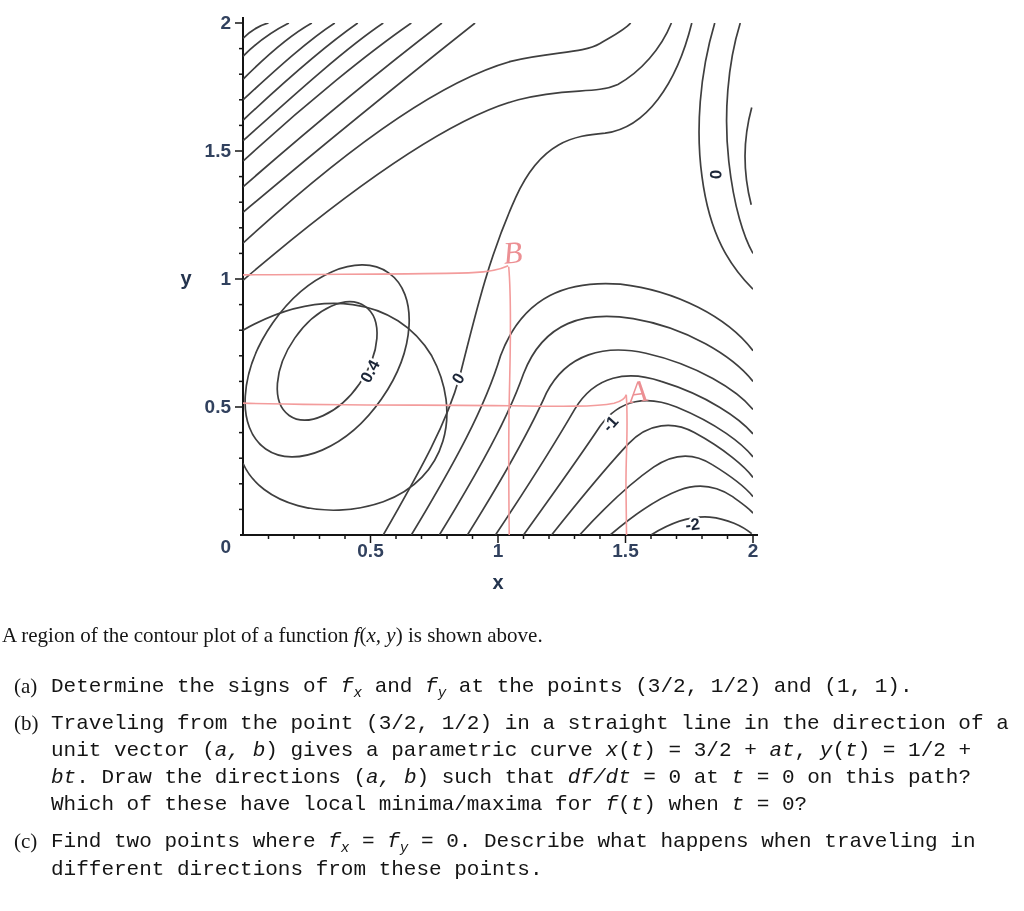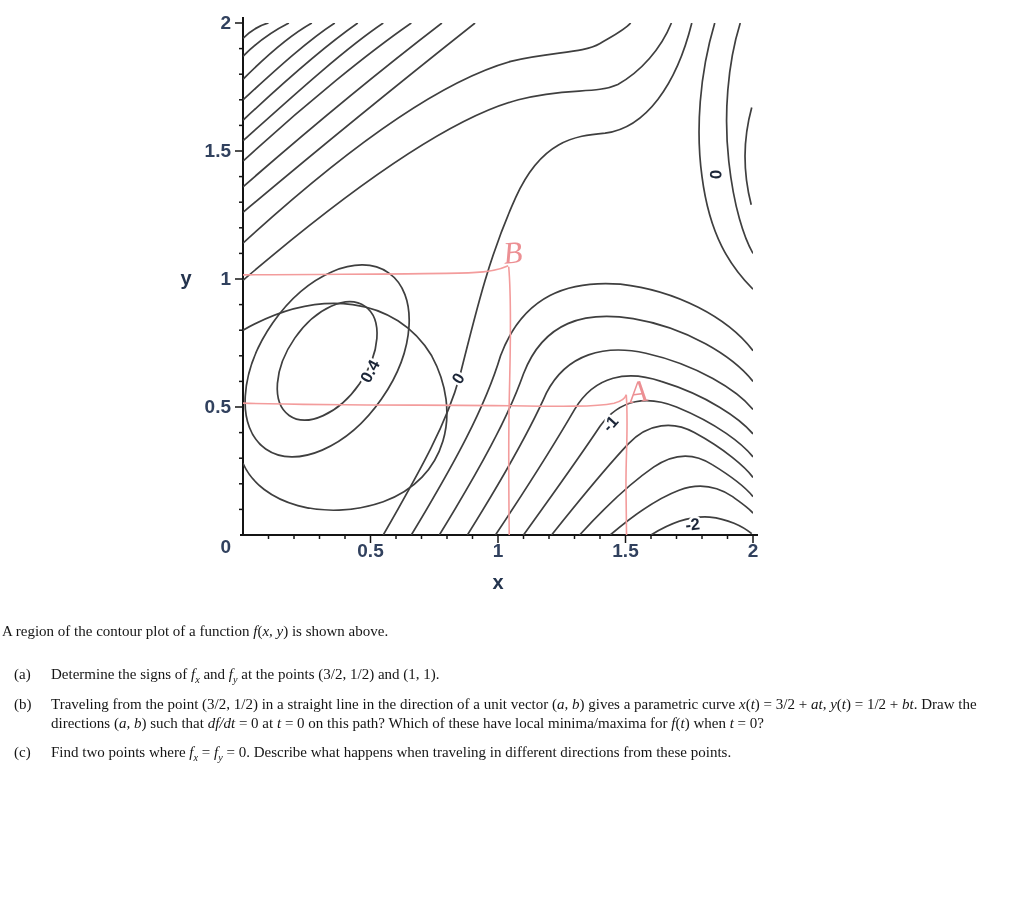--- a/index.html
+++ b/index.html
@@ -8,25 +8,25 @@
   svg{display:block;}
   .contour{fill:none;stroke:#3f3f3f;stroke-width:1.7px;}
   .pink{fill:none;stroke:#f39c9c;stroke-width:1.6px;}
   .axis{stroke:#141414;stroke-width:2px;}
   .tick{stroke:#141414;stroke-width:1.5px;}
   .ticklab{font-family:"Liberation Sans",sans-serif;font-weight:bold;font-size:19px;fill:#31415e;}
   .axletter{font-family:"Liberation Sans",sans-serif;font-weight:bold;font-size:20px;fill:#24344e;}
   .clabel{font-family:"Liberation Sans",sans-serif;font-weight:bold;font-size:16.5px;fill:#1c2638;
           paint-order:stroke;stroke:#ffffff;stroke-width:5px;stroke-linejoin:round;}
   .pletter{font-family:"Liberation Serif",serif;font-style:italic;font-size:31px;fill:#ec8f93;}
-  #problem{margin:14px 6px 0 2px;font-size:15px;line-height:1.29;color:#151515;}
+  #problem{margin:14px 6px 0 2px;font-size:21px;line-height:1.29;color:#151515;}
   #intro{margin:0 0 24px 0;}
   .item{display:flex;margin-bottom:10px;}
   .item-label{flex:none;width:37px;padding-left:12px;}
-  .item-body{flex:1;padding-right:2px;}
+  .item-body{flex:1;padding-right:2px;font-family:Liberation Mono, monospace;}
   sub{font-size:68%;line-height:0;}
 </style>
 </head>
 <body>
 
 <div id="figure">
   <svg id="plot-svg" width="1024" height="608" viewBox="0 0 1024 608">
       <defs>
         <clipPath id="cp">
           <rect x="243" y="23" width="510" height="512"></rect>

